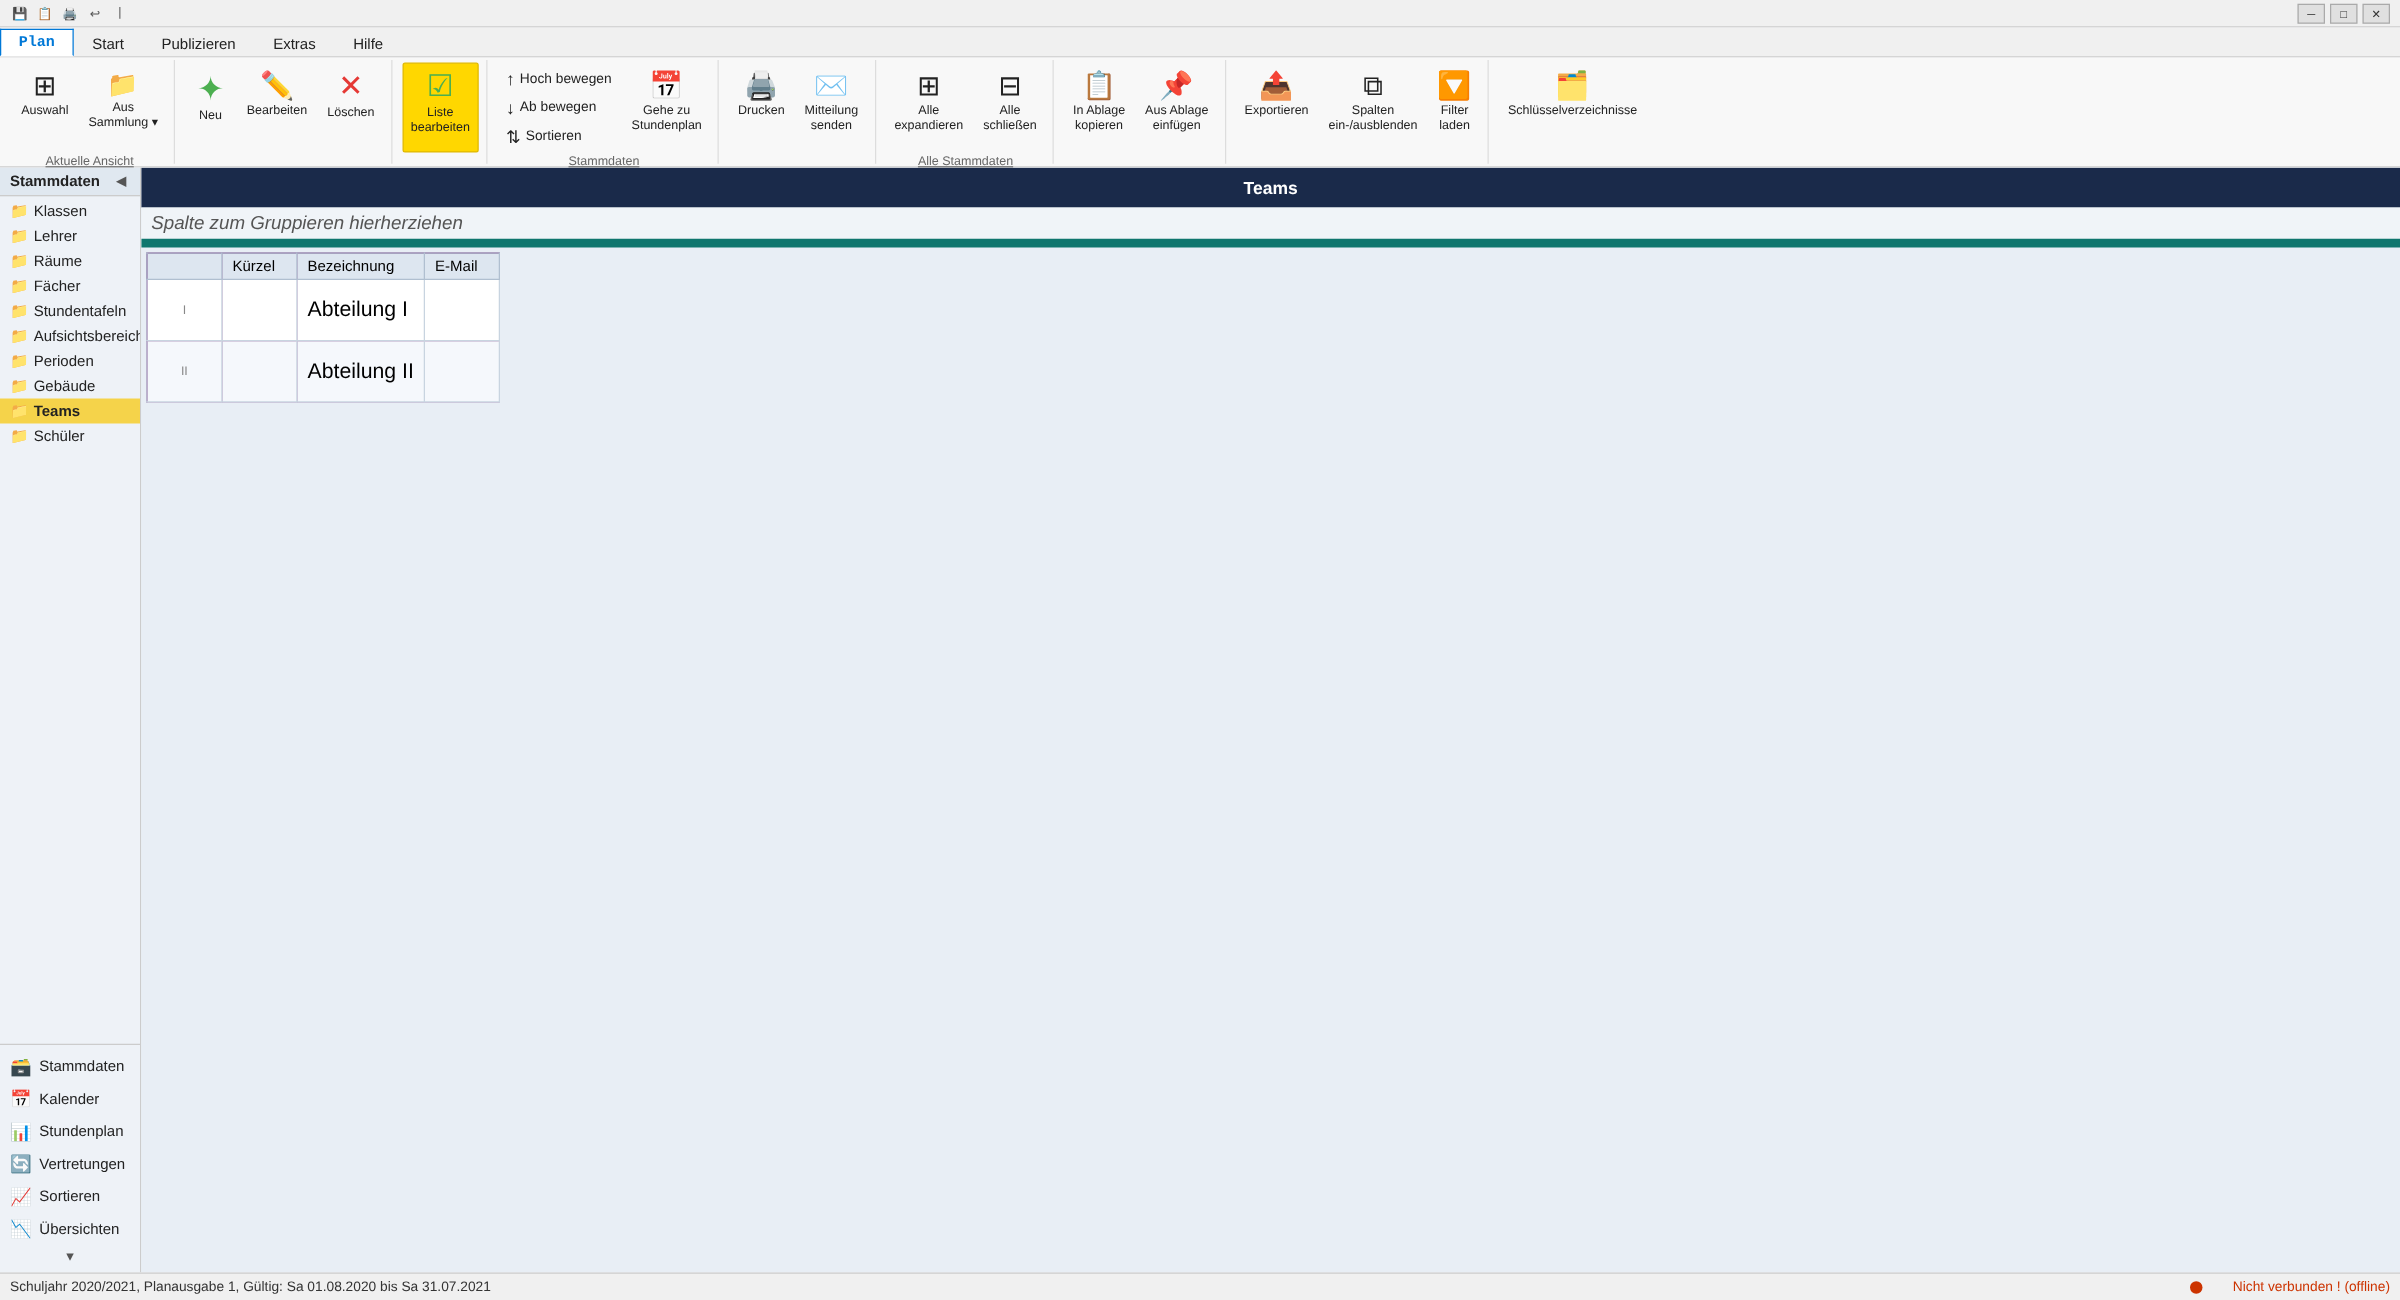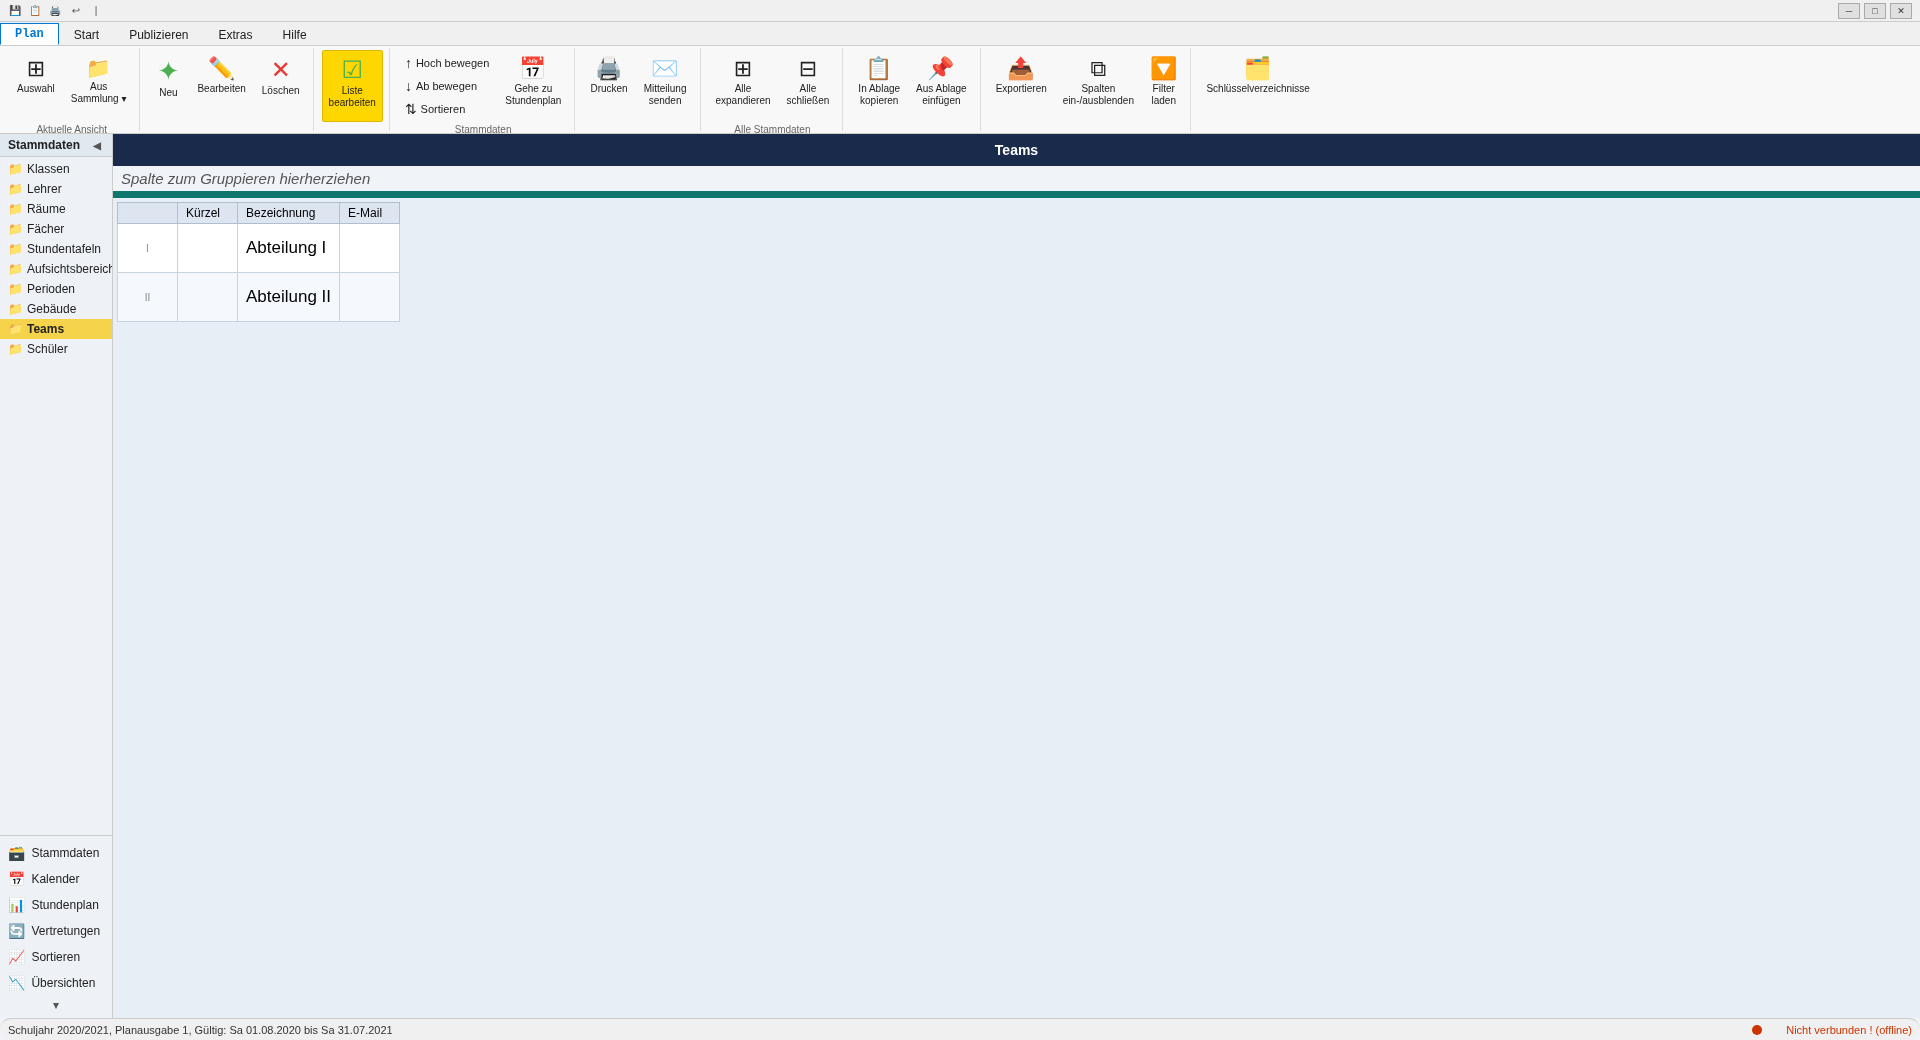--- a/index.html
+++ b/index.html
@@ -313,21 +313,20 @@
     #status-bar {
       height: 22px;
       background: #f0f0f0;
       border-top: 1px solid #ccc;
       display: flex;
       align-items: center;
       justify-content: space-between;
       padding: 0 8px;
       font-size: 11px;
       color: #333;
-      border-radius: 11px;
     }
     #status-right {
       display: flex;
       align-items: center;
       gap: 24px;
       color: #cc3300;
     }
     .status-dot {
       width: 10px;
       height: 10px;

